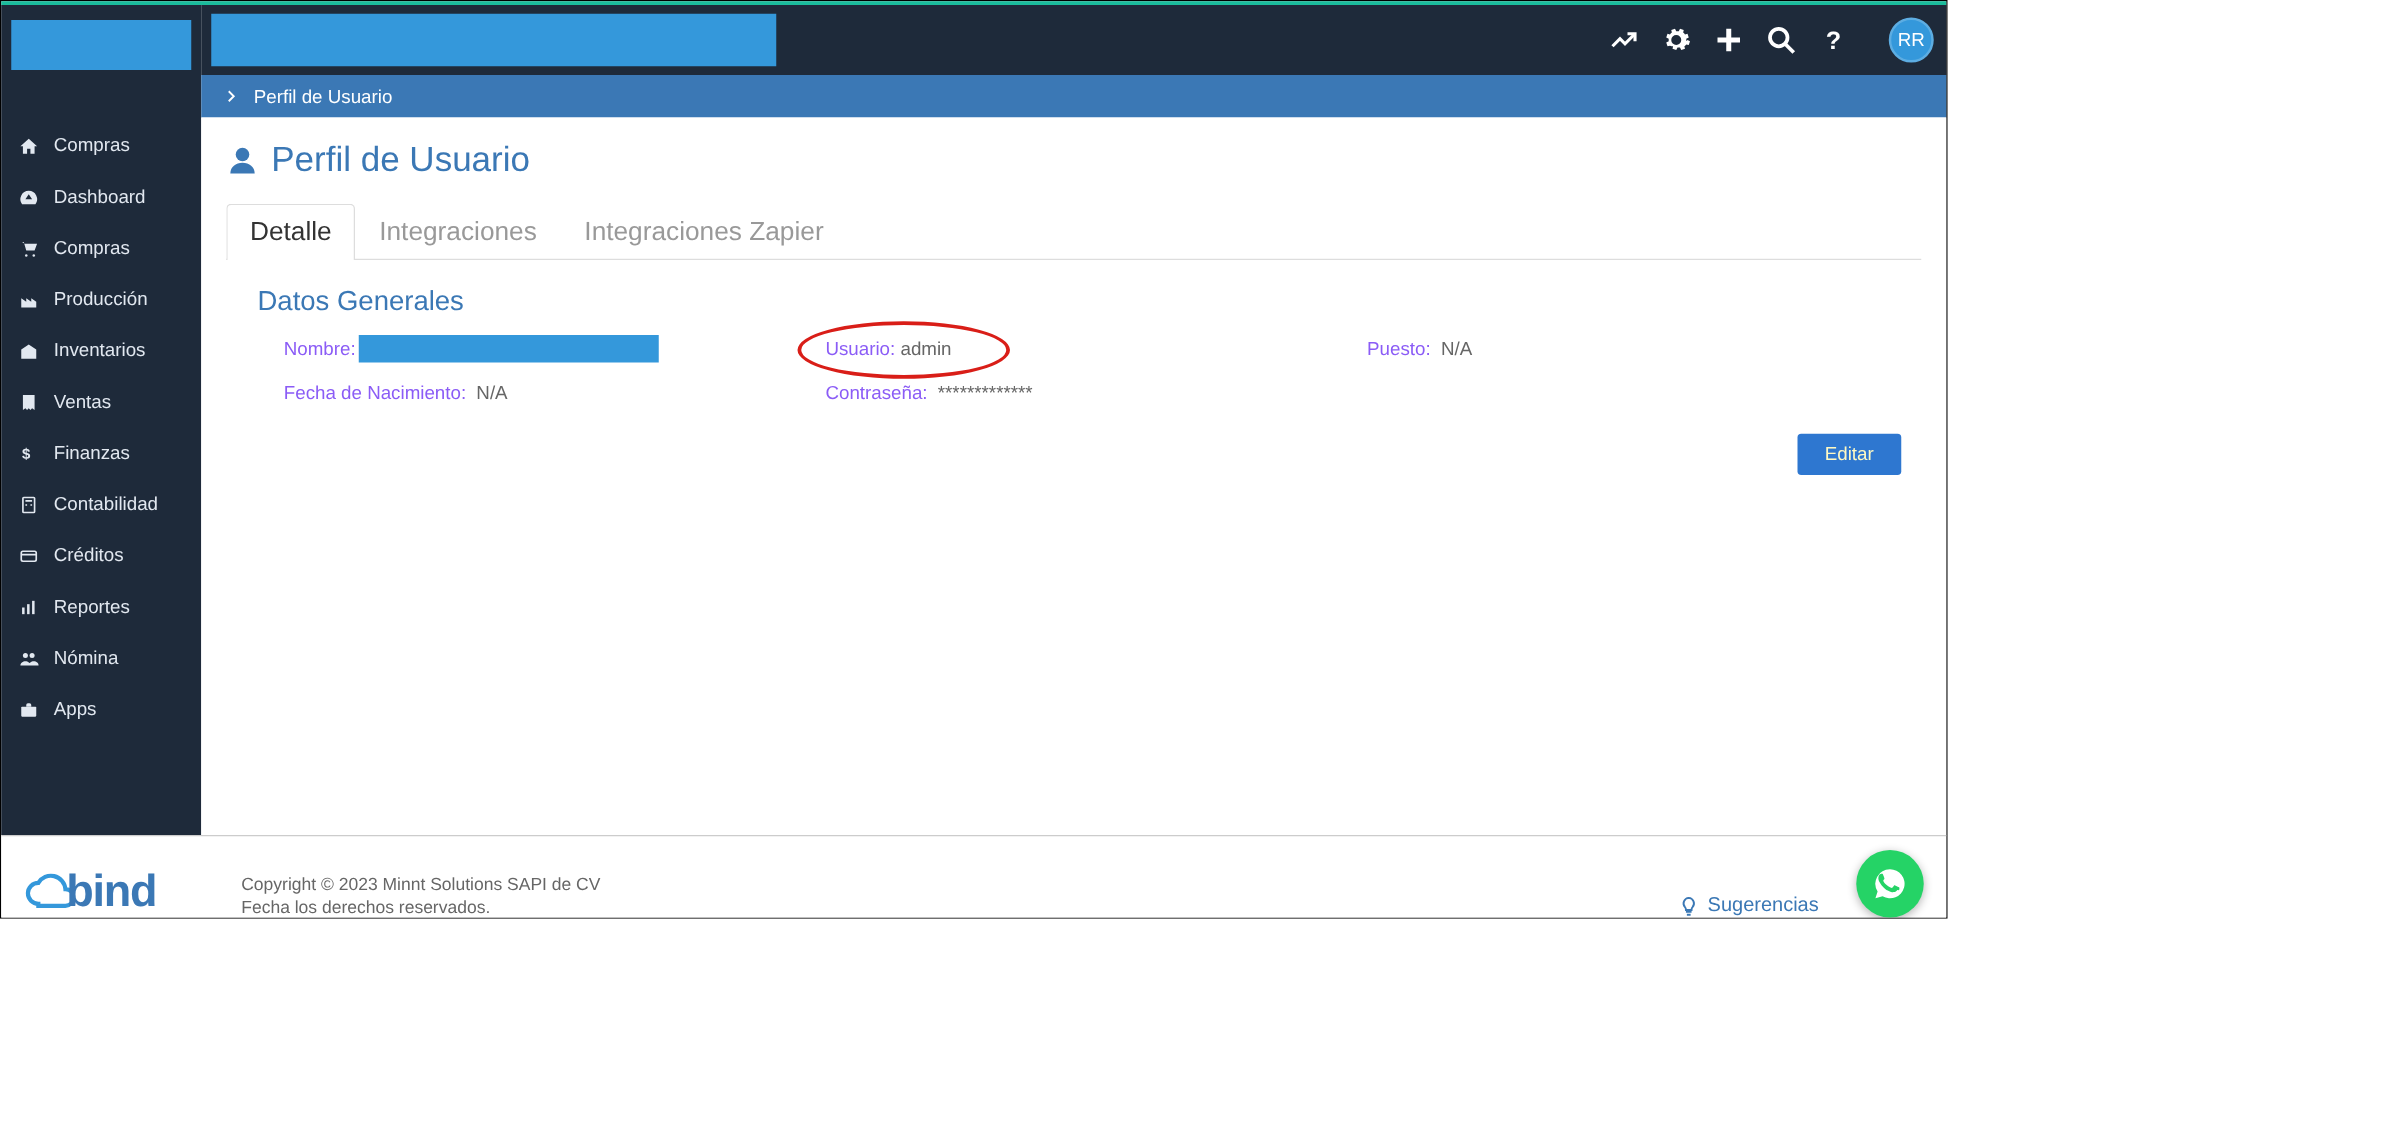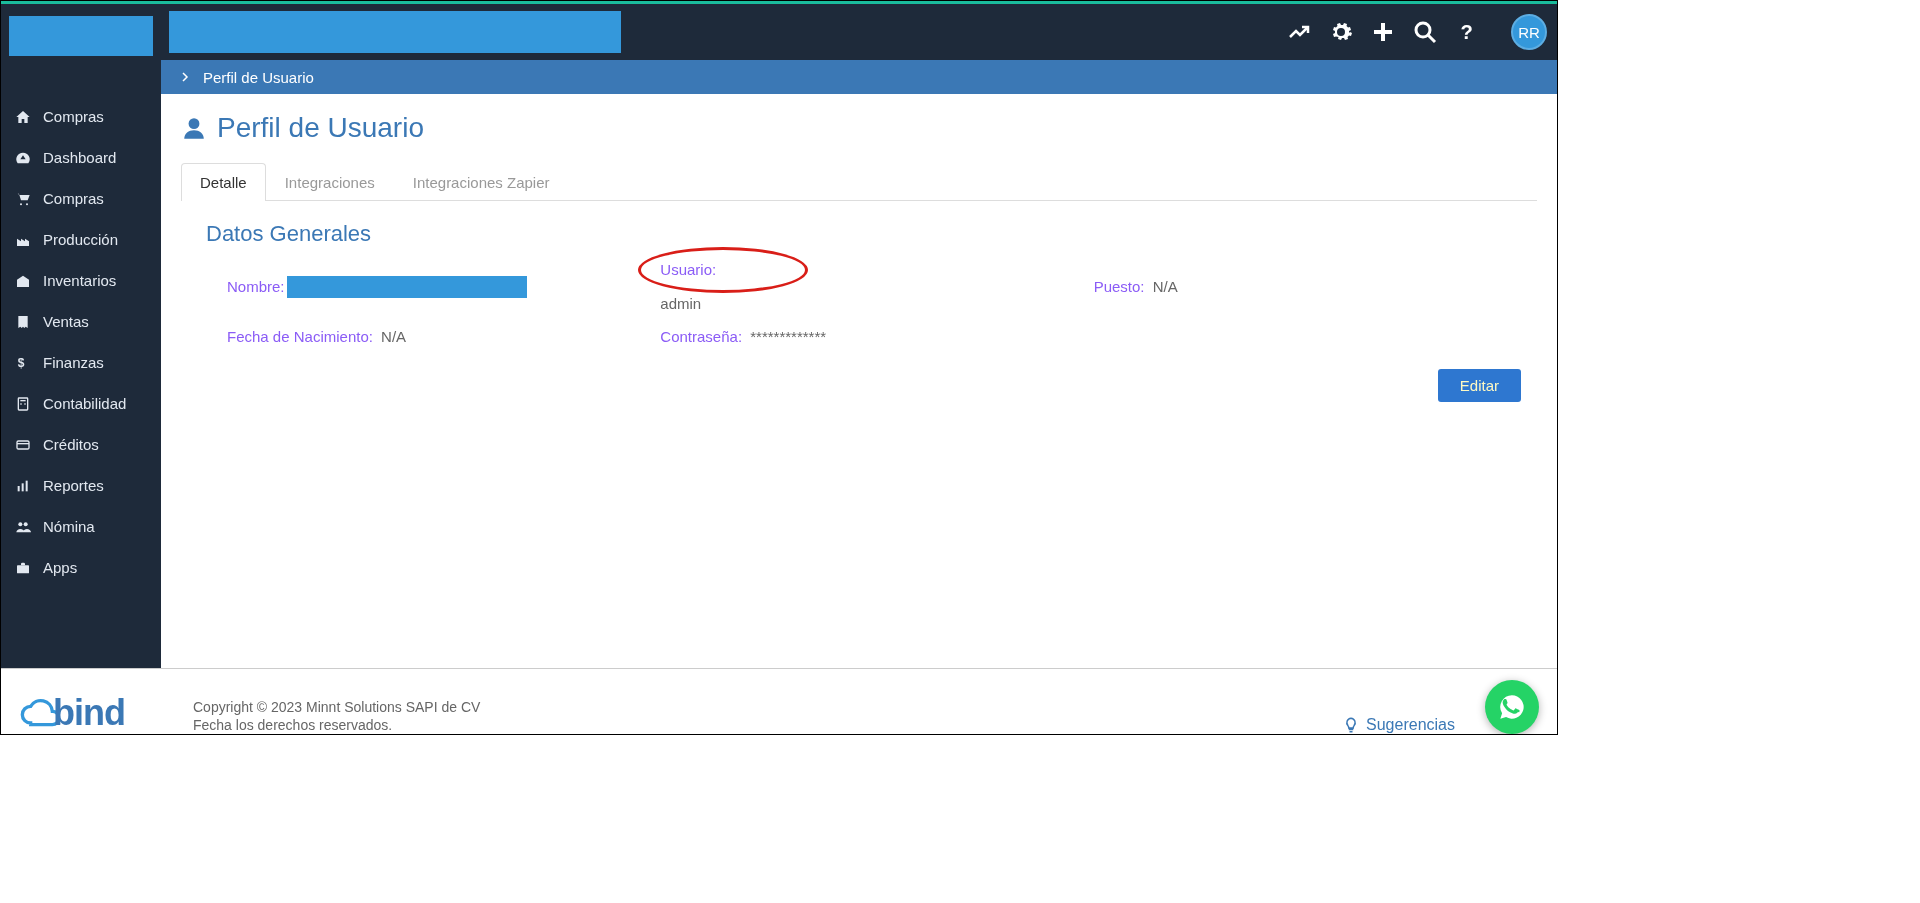--- a/index.html
+++ b/index.html
@@ -20,33 +20,33 @@
   .header-icons { display: flex; align-items: center; gap: 18px; color: #fff; font-size: 20px; }
   .header-icon { cursor: pointer; }
   .avatar { width: 36px; height: 36px; border-radius: 50%; background: #3498db; color: #fff; display: flex; align-items: center; justify-content: center; font-size: 15px; border: 2px solid #5dade2; margin-left: 16px; cursor: pointer; }
   .breadcrumb { height: 34px; background: #3b78b5; color: #fff; display: flex; align-items: center; gap: 12px; padding: 0 18px; font-size: 15px; }
   .breadcrumb .chev { font-size: 14px; }
   .content { flex: 1; background: #fff; padding: 18px 20px 10px 20px; overflow: auto; }
   .page-title { display: flex; align-items: center; gap: 10px; color: #3b78b5; font-size: 28px; font-weight: 400; }
   .page-title .icon { font-size: 26px; }
   
   .tabs { display: flex; border-bottom: 1px solid #ddd; margin-top: 18px; }
-  .tab { padding: 10px 18px; color: #999; cursor: pointer; font-size: 15px; border: 1px solid transparent; border-bottom: none; position: relative; top: 1px; text-align: center; }
+  .tab { padding: 10px 18px; color: #999; cursor: pointer; font-size: 21px; border: 1px solid transparent; border-bottom: none; position: relative; top: 1px; text-align: center; }
   .tab.active { color: #333; border-color: #ddd; background: #fff; border-radius: 4px 4px 0 0; }
   
   .section-title { color: #3b78b5; font-size: 22px; font-weight: 400; margin: 20px 0 14px 25px; }
   .details-grid { display: grid; grid-template-columns: 1fr 1fr 1fr; gap: 16px 20px; padding: 0 30px 0 46px; }
   .field { display: flex; align-items: center; gap: 2px; font-size: 15px; white-space: nowrap; }
   .field .label { color: #8b5cf6; }
   .field .value { color: #666; }
   .redacted { display: inline-block; height: 22px; background: #3498db; vertical-align: middle; }
   .red-nombre { width: 240px; }
   .red-email { width: 210px; }
   
-  .oval-wrap { position: relative; display: inline-flex; align-items: flex-start; flex-direction: column; }
+  .oval-wrap { position: relative; display: inline-flex; align-items: center; }
   .red-oval { position: absolute; left: -22px; top: -14px; width: 170px; height: 46px; border: 3px solid #d91e18; border-radius: 50%; pointer-events: none; }
   .actions { display: flex; justify-content: flex-end; padding: 24px 16px 0 0; }
   .btn-primary { background: #2e77d0; color: #fef9c3; border: none; padding: 8px 22px; font-size: 15px; border-radius: 3px; cursor: pointer; }
   
   .footer { height: 66px; border-top: 1px solid #ccc; background: #fff; display: flex; align-items: flex-end; padding: 0 18px; gap: 20px; }
   .brand-logo { font-size: 36px; font-weight: 700; color: #3b78b5; letter-spacing: -1px; display: flex; align-items: center; }
   .brand-logo .cloud { color: #3498db; margin-right: -6px; }
   .footer-text { color: #666; font-size: 14px; line-height: 1.3; margin-left: 48px; }
   .footer-spacer { flex: 1; }
   .suggestions { color: #3b78b5; font-size: 16px; display: flex; align-items: center; gap: 6px; cursor: pointer; }

